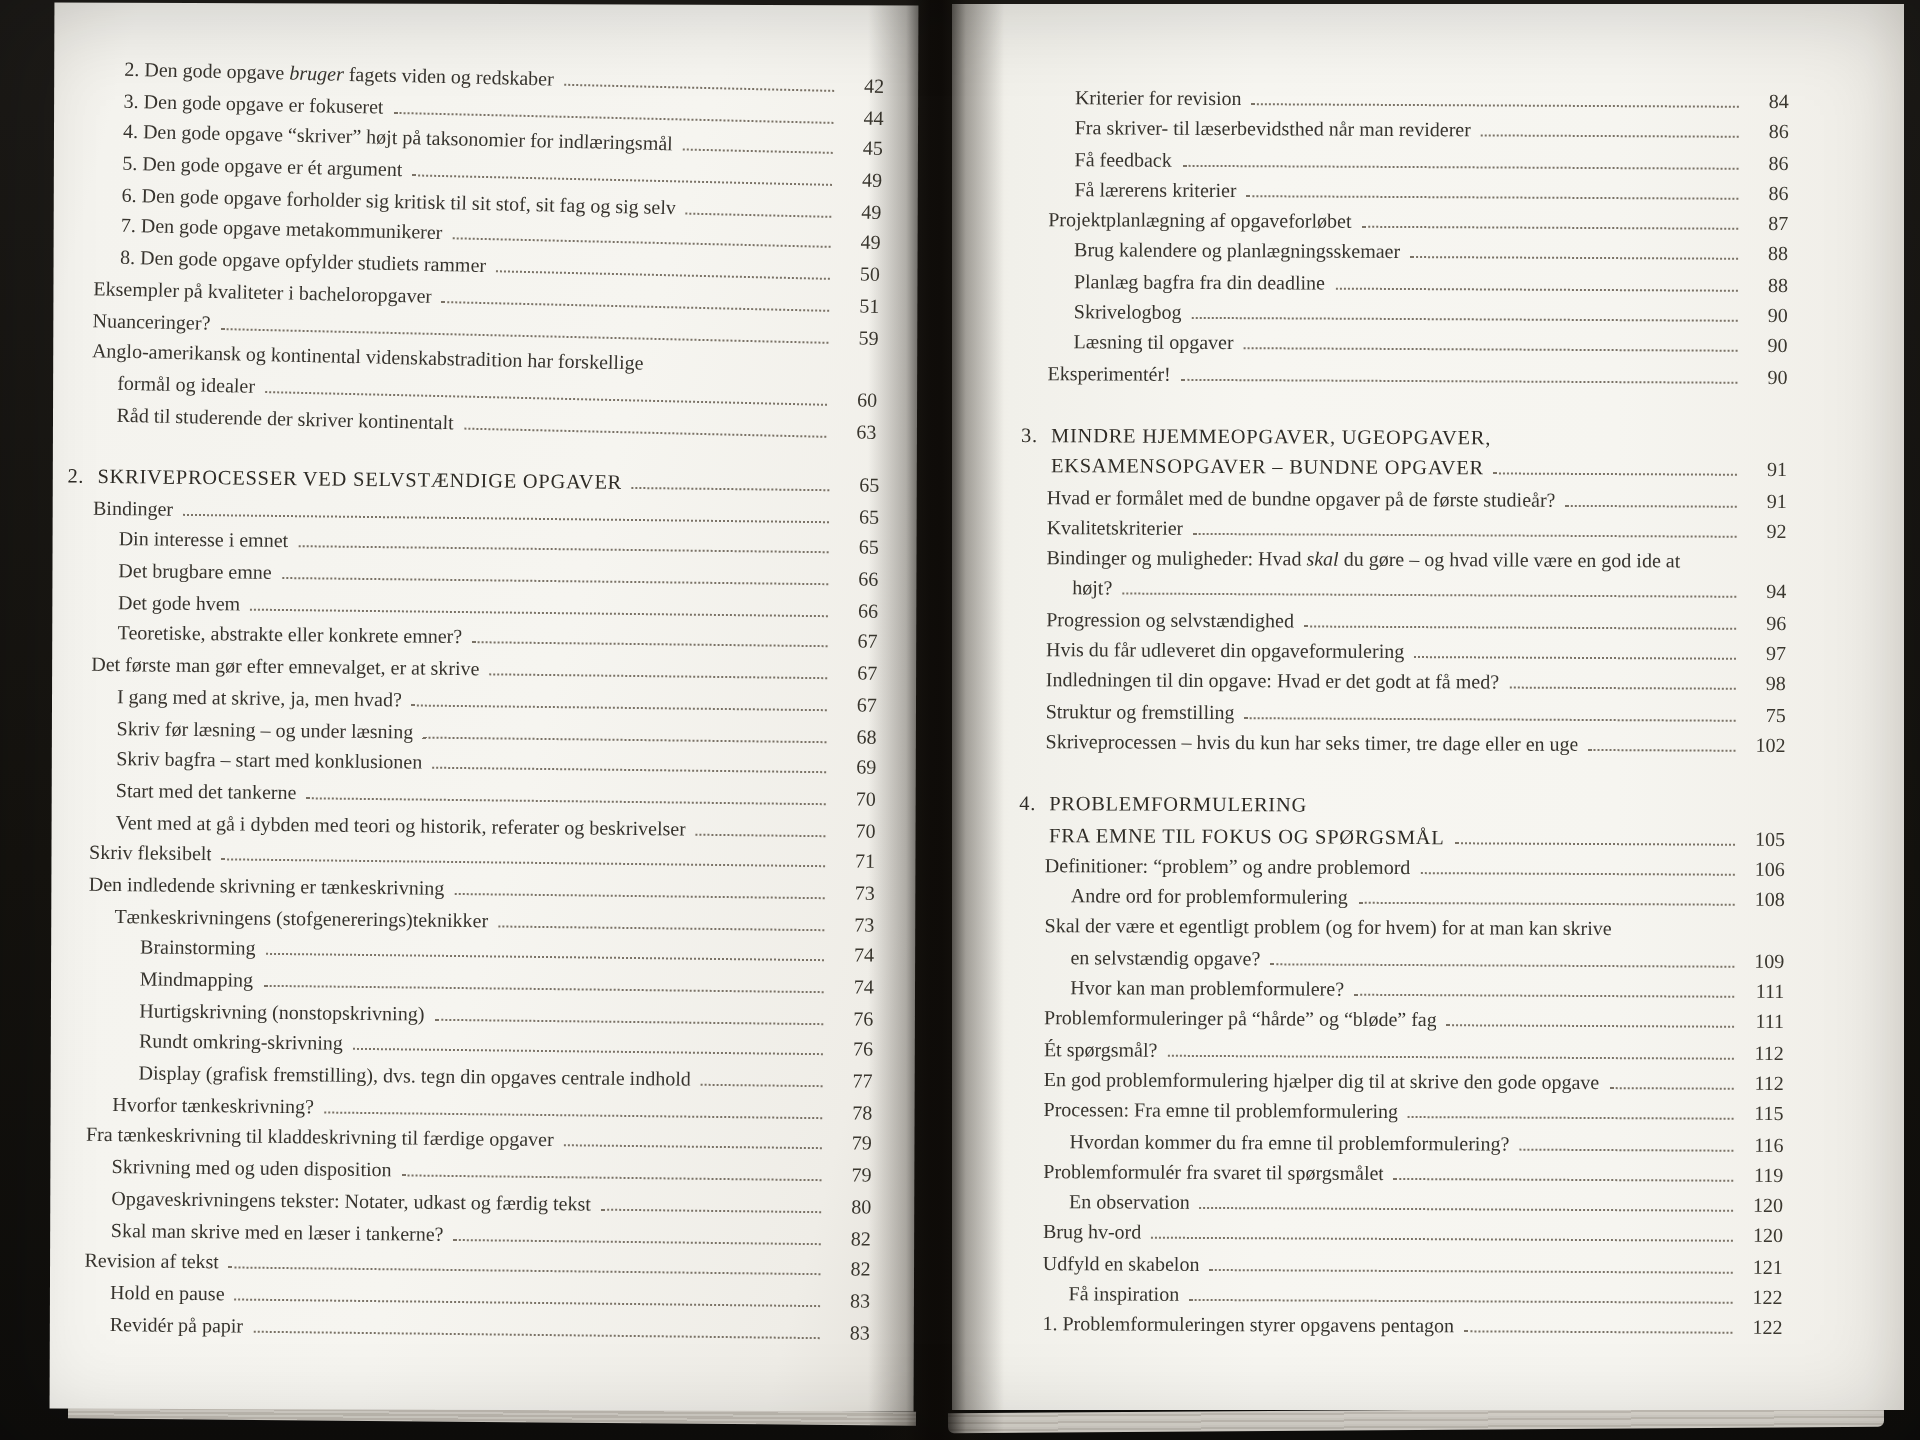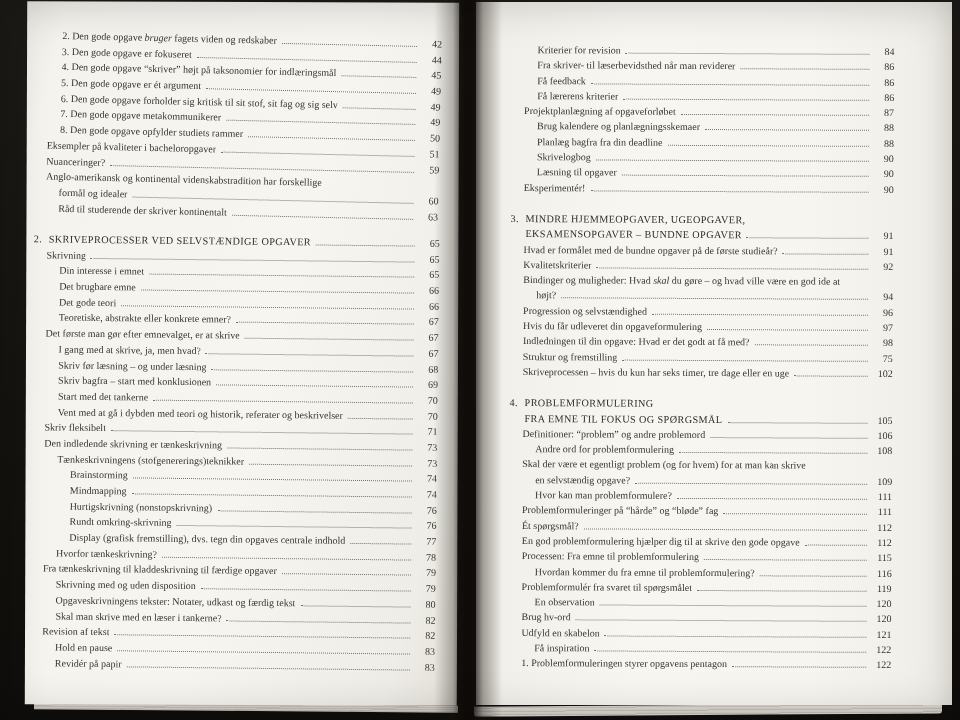--- a/index.html
+++ b/index.html
@@ -129,36 +129,36 @@
         </div>
       </div>
       <div class="toc-block">
         <div class="row chapter gap">
           <span class="chnum">2.</span>
           <span class="title">SKRIVEPROCESSER VED SELVSTÆNDIGE OPGAVER</span>
           <span class="dots"></span>
           <span class="pagenum">65</span>
         </div>
         <div class="row lvl1">
-          <span class="title">Skrivning</span>
+          <span class="title">Bindinger</span>
           <span class="dots"></span>
           <span class="pagenum">65</span>
         </div>
         <div class="row lvl2">
           <span class="title">Din interesse i emnet</span>
           <span class="dots"></span>
           <span class="pagenum">65</span>
         </div>
         <div class="row lvl2">
           <span class="title">Det brugbare emne</span>
           <span class="dots"></span>
           <span class="pagenum">66</span>
         </div>
         <div class="row lvl2">
-          <span class="title">Det gode teori</span>
+          <span class="title">Det gode hvem</span>
           <span class="dots"></span>
           <span class="pagenum">66</span>
         </div>
         <div class="row lvl2">
           <span class="title">Teoretiske, abstrakte eller konkrete emner?</span>
           <span class="dots"></span>
           <span class="pagenum">67</span>
         </div>
         <div class="row lvl1">
           <span class="title">Det første man gør efter emnevalget, er at skrive</span>

